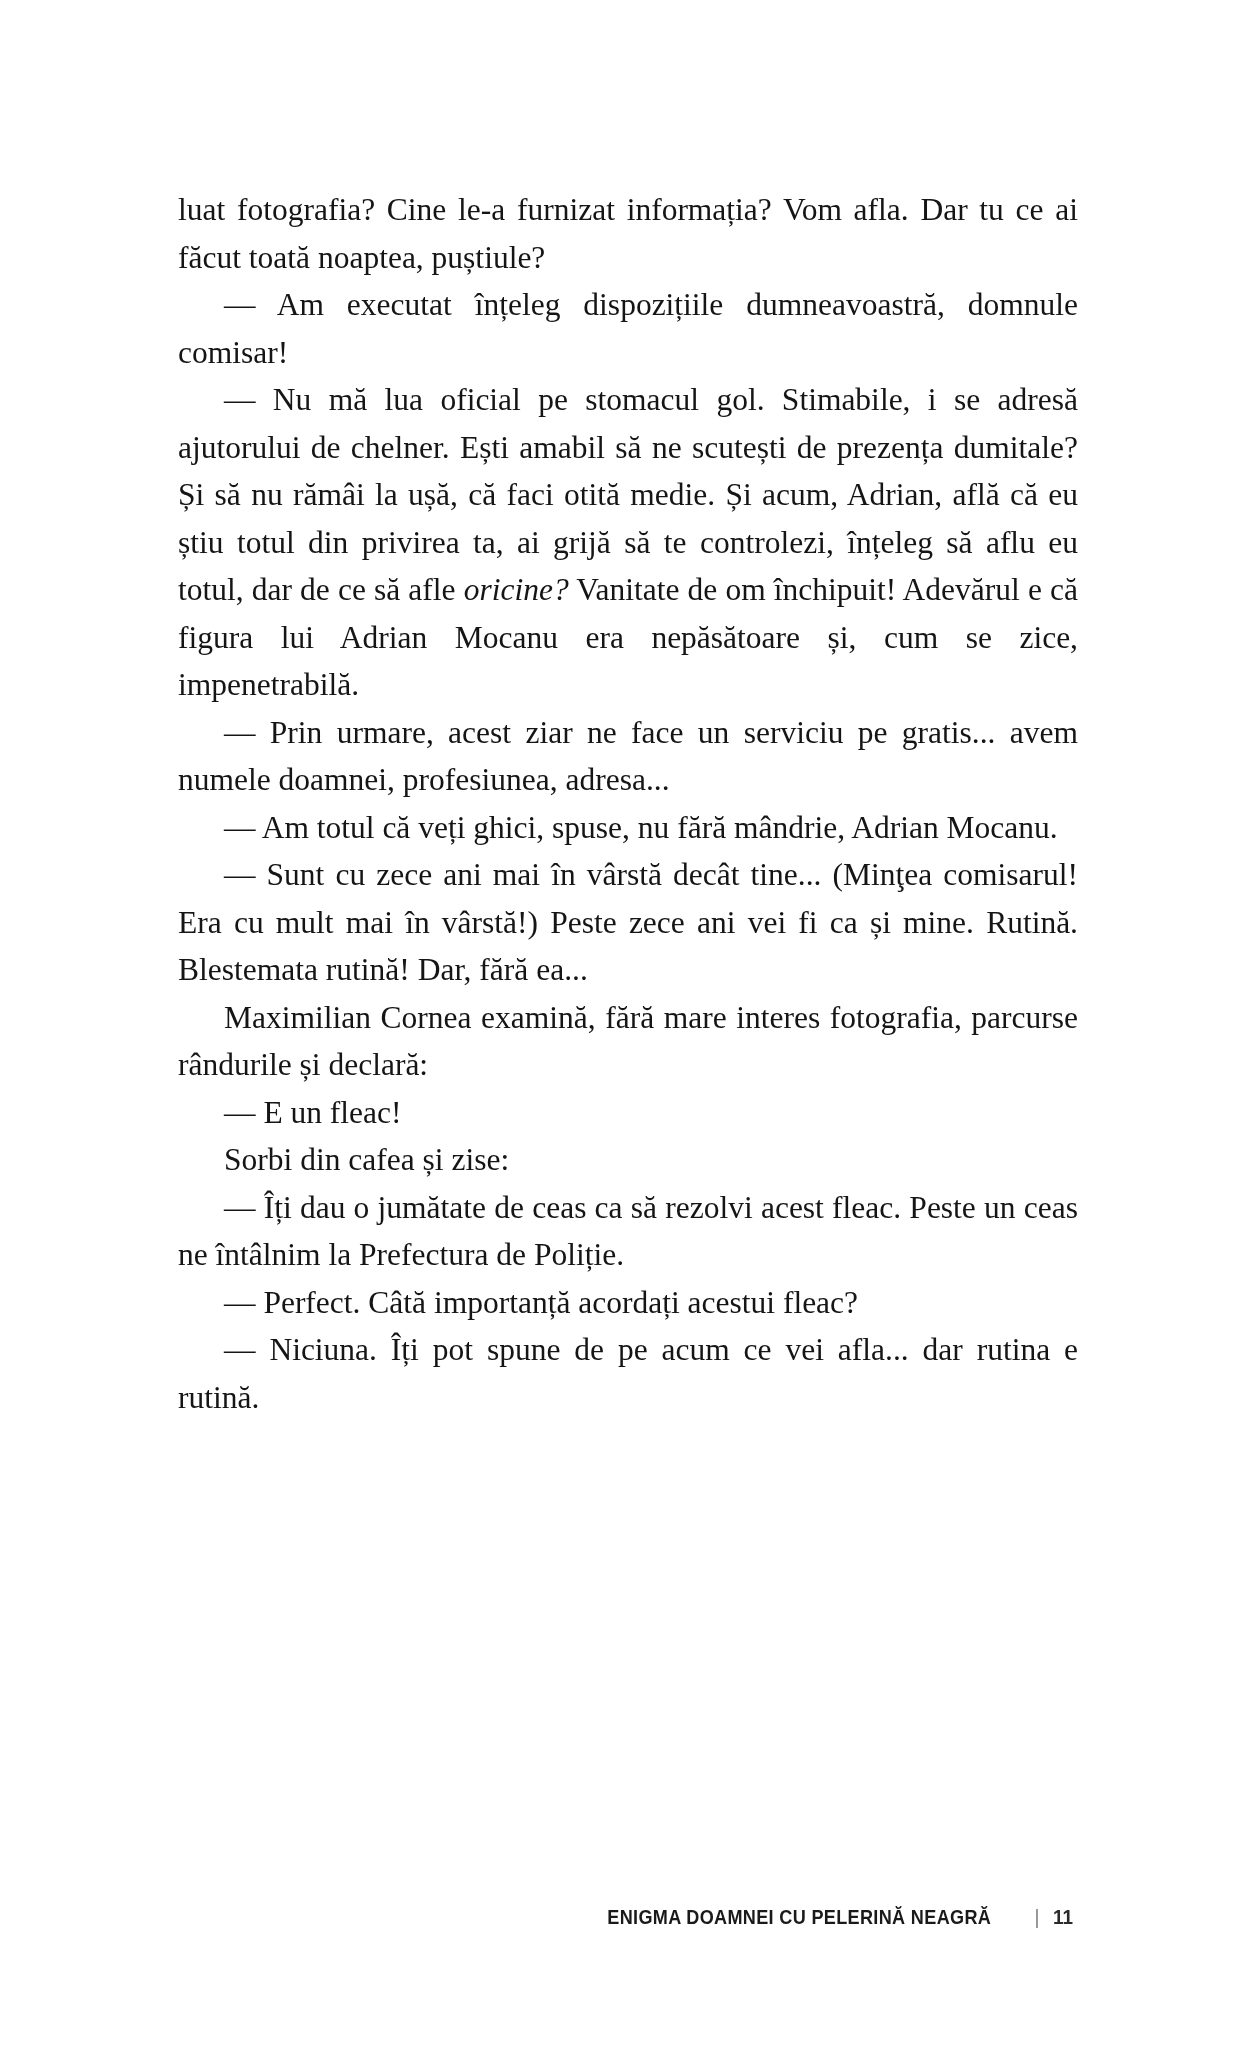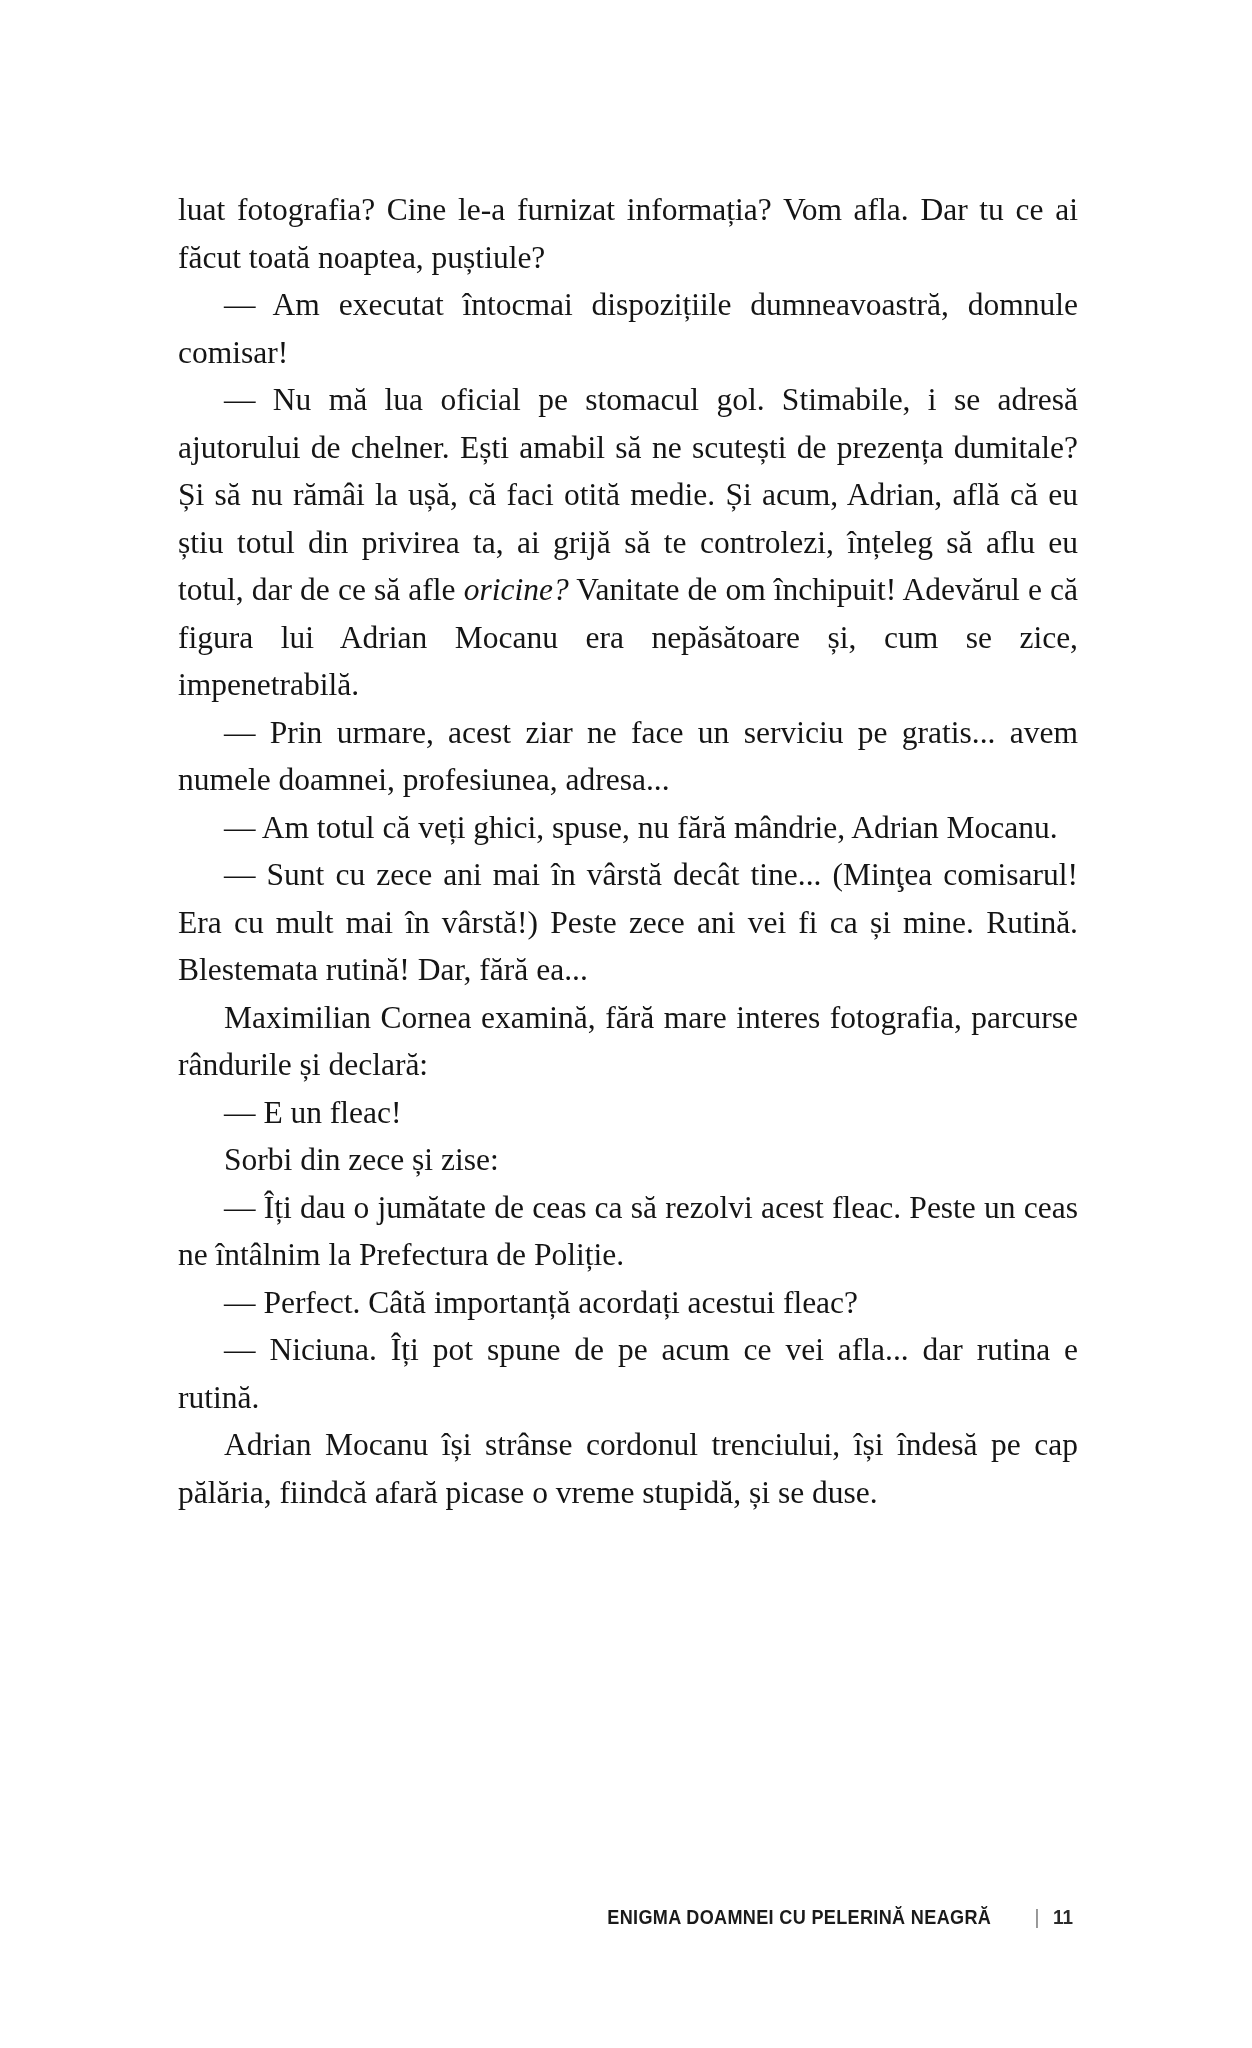--- a/index.html
+++ b/index.html
@@ -81,43 +81,42 @@
 </style>
 </head>
 <body>
 
 <div class="page">
 
   <div class="text-block">
 
     <p>luat fotografia? Cine le-a furnizat informația? Vom afla. Dar tu ce ai făcut toată noaptea, puștiule?</p>
 
-    <p class="indent">— Am executat întocmai dispozițiile dumneavoastră, domnule comisar!</p>
+    <p class="indent">— Am executat înțeleg dispozițiile dumneavoastră, domnule comisar!</p>
 
     <p class="indent"><span>— Nu mă lua oficial pe stomacul gol. Stimabile, i se adresă ajutorului de chelner. Ești amabil să ne scutești de prezența dumitale? Și să nu rămâi la ușă, că faci otită medie. Și acum, Adrian, află că eu știu totul din privirea ta, ai grijă să te controlezi, înțeleg să aflu eu totul, dar de ce să afle </span><em>oricine?</em><span> Vanitate de om închipuit! Adevărul e că figura lui Adrian Mocanu era nepăsătoare și, cum se zice, impenetrabilă.</span></p>
 
     <p class="indent">— Prin urmare, acest ziar ne face un serviciu pe gratis... avem numele doamnei, profesiunea, adresa...</p>
 
     <p class="indent">— Am totul că veți ghici, spuse, nu fără mândrie, Adrian Mocanu.</p>
 
     <p class="indent">— Sunt cu zece ani mai în vârstă decât tine... (Minţea comisarul! Era cu mult mai în vârstă!) Peste zece ani vei fi ca și mine. Rutină. Blestemata rutină! Dar, fără ea...</p>
 
     <p class="indent">Maximilian Cornea examină, fără mare interes fotografia, parcurse rândurile și declară:</p>
 
     <p class="indent last-line-left">— E un fleac!</p>
 
-    <p class="indent last-line-left">Sorbi din zece și zise:</p>
+    <p class="indent last-line-left">Sorbi din cafea și zise:</p>
 
     <p class="indent">— Îți dau o jumătate de ceas ca să rezolvi acest fleac. Peste un ceas ne întâlnim la Prefectura de Poliție.</p>
 
     <p class="indent last-line-left">— Perfect. Câtă importanță acordați acestui fleac?</p>
 
     <p class="indent">— Niciuna. Îți pot spune de pe acum ce vei afla... dar rutina e rutină.</p>
 
-    <p class="indent">Adrian Mocanu își strânse cordonul trenciului, își îndesă pe cap pălăria, fiindcă afară picase o vreme stupidă, și se duse.</p>
 
   </div>
 
   <div class="footer">
     <span class="footer-title">ENIGMA DOAMNEI CU PELERINĂ NEAGRĂ</span>
     <span class="footer-sep">|</span>
     <span class="footer-page">11</span>
   </div>
 
 </div>

